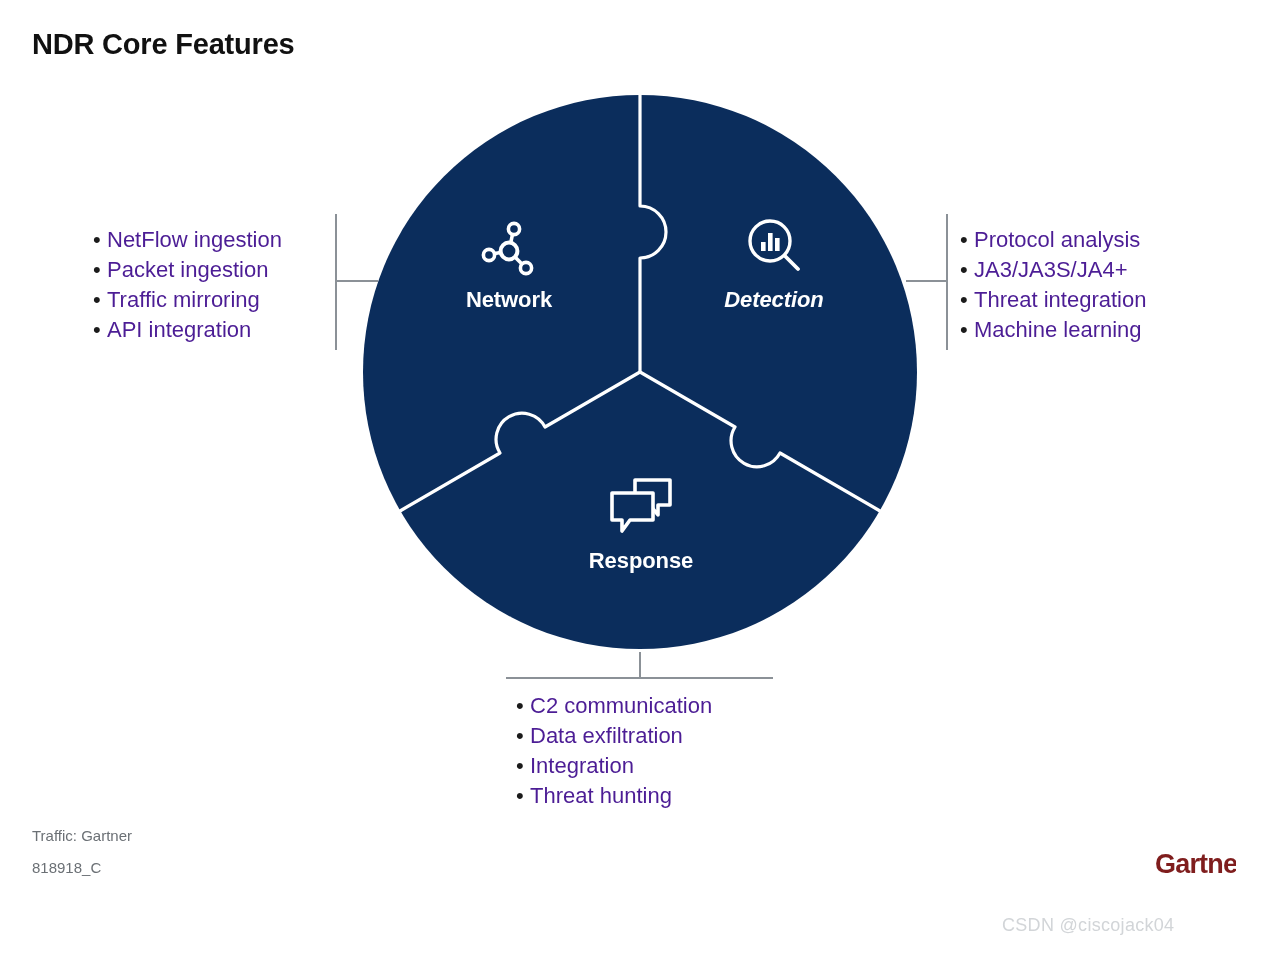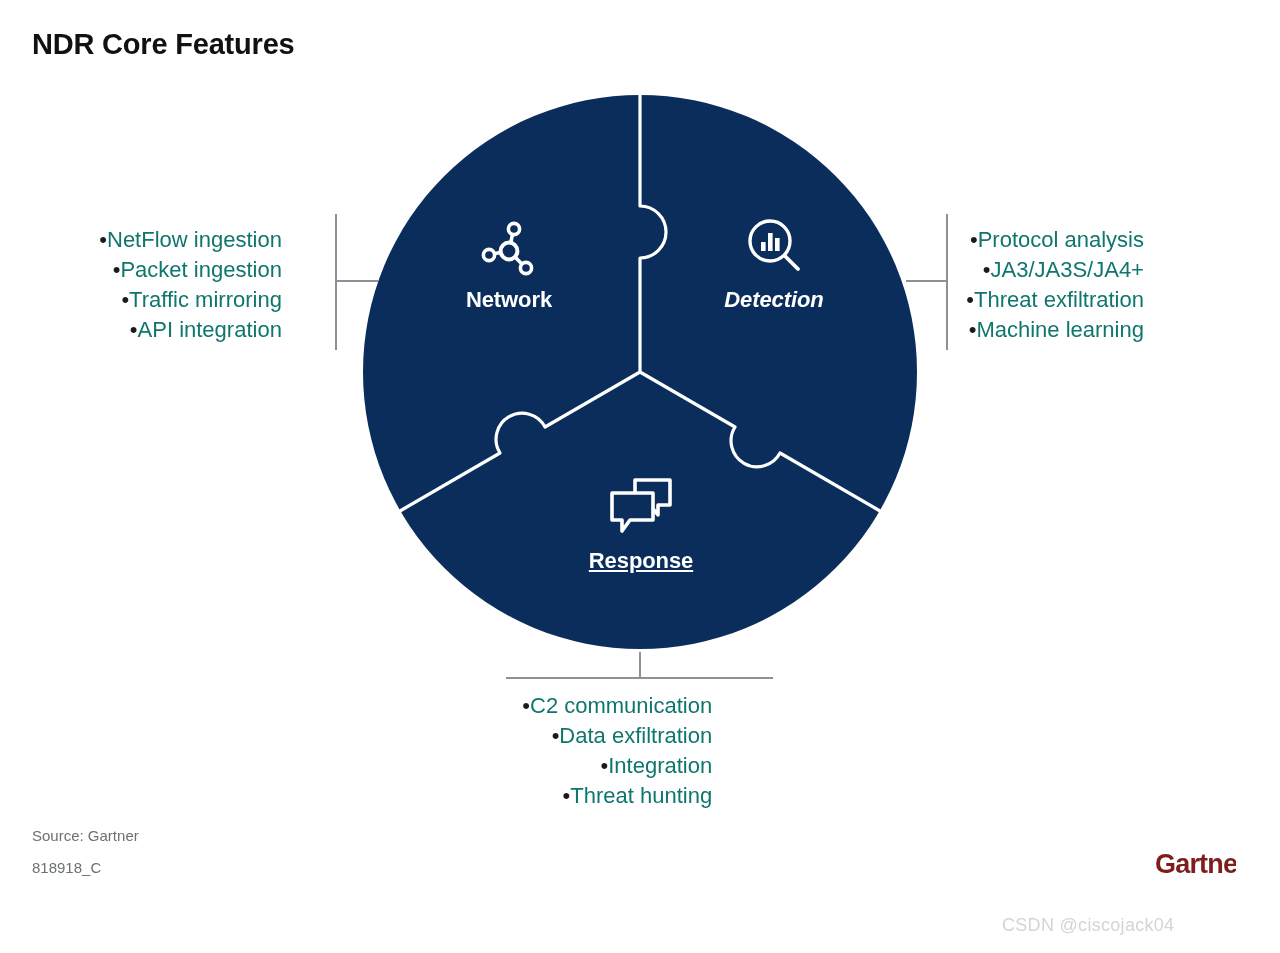--- a/index.html
+++ b/index.html
@@ -46,41 +46,40 @@
     color: #ffffff;
     font-size: 22px;
     font-weight: 700;
     letter-spacing: -0.1px;
     text-align: center;
     transform: translateX(-50%);
     white-space: nowrap;
   }
   #label-network  { left: 509px; top: 287px; }
   #label-detection{ left: 774px; top: 287px; font-style: italic; }
-  #label-response { left: 641px; top: 548px; text-decoration: underline; }
+  #label-response { left: 641px; top: 548px; }
 
   
   .seg-icon {
     position: absolute;
     transform: translateX(-50%);
   }
   #icon-network   { left: 509px; top: 218px; }
   #icon-detection { left: 774px; top: 216px; }
   #icon-response  { left: 641px; top: 477px; }
 
   
   .feature-list {
     position: absolute;
     list-style: none;
     margin: 0;
     padding: 0;
-    color: #0f766e;
+    color: #4c1d95;
     font-size: 22px;
     line-height: 30px;
-    text-align: right;
   }
   .feature-list li {
     white-space: nowrap;
   }
   .feature-list li::before {
     content: "\2022";
     display: inline-block;
     width: 14px;
     color: #1b1b1b;
   }
@@ -208,32 +207,32 @@
   <ul class="feature-list" id="list-network">
     <li>NetFlow ingestion</li>
     <li>Packet ingestion</li>
     <li>Traffic mirroring</li>
     <li>API integration</li>
   </ul>
 
   <ul class="feature-list" id="list-detection">
     <li>Protocol analysis</li>
     <li>JA3/JA3S/JA4+</li>
-    <li>Threat exfiltration</li>
+    <li>Threat integration</li>
     <li>Machine learning</li>
   </ul>
 
   <ul class="feature-list" id="list-response">
     <li>C2 communication</li>
     <li>Data exfiltration</li>
     <li>Integration</li>
     <li>Threat hunting</li>
   </ul>
 
-  <div class="footer-line" id="source-line">Source: Gartner</div>
+  <div class="footer-line" id="source-line">Traffic: Gartner</div>
   <div class="footer-line" id="doc-id-line">818918_C</div>
 
   <div id="watermark">CSDN @ciscojack04</div>
 
   <div id="gartner-logo">
     <span>Gartner</span><span class="reg">®</span>
   </div>
 
 </div>
 

